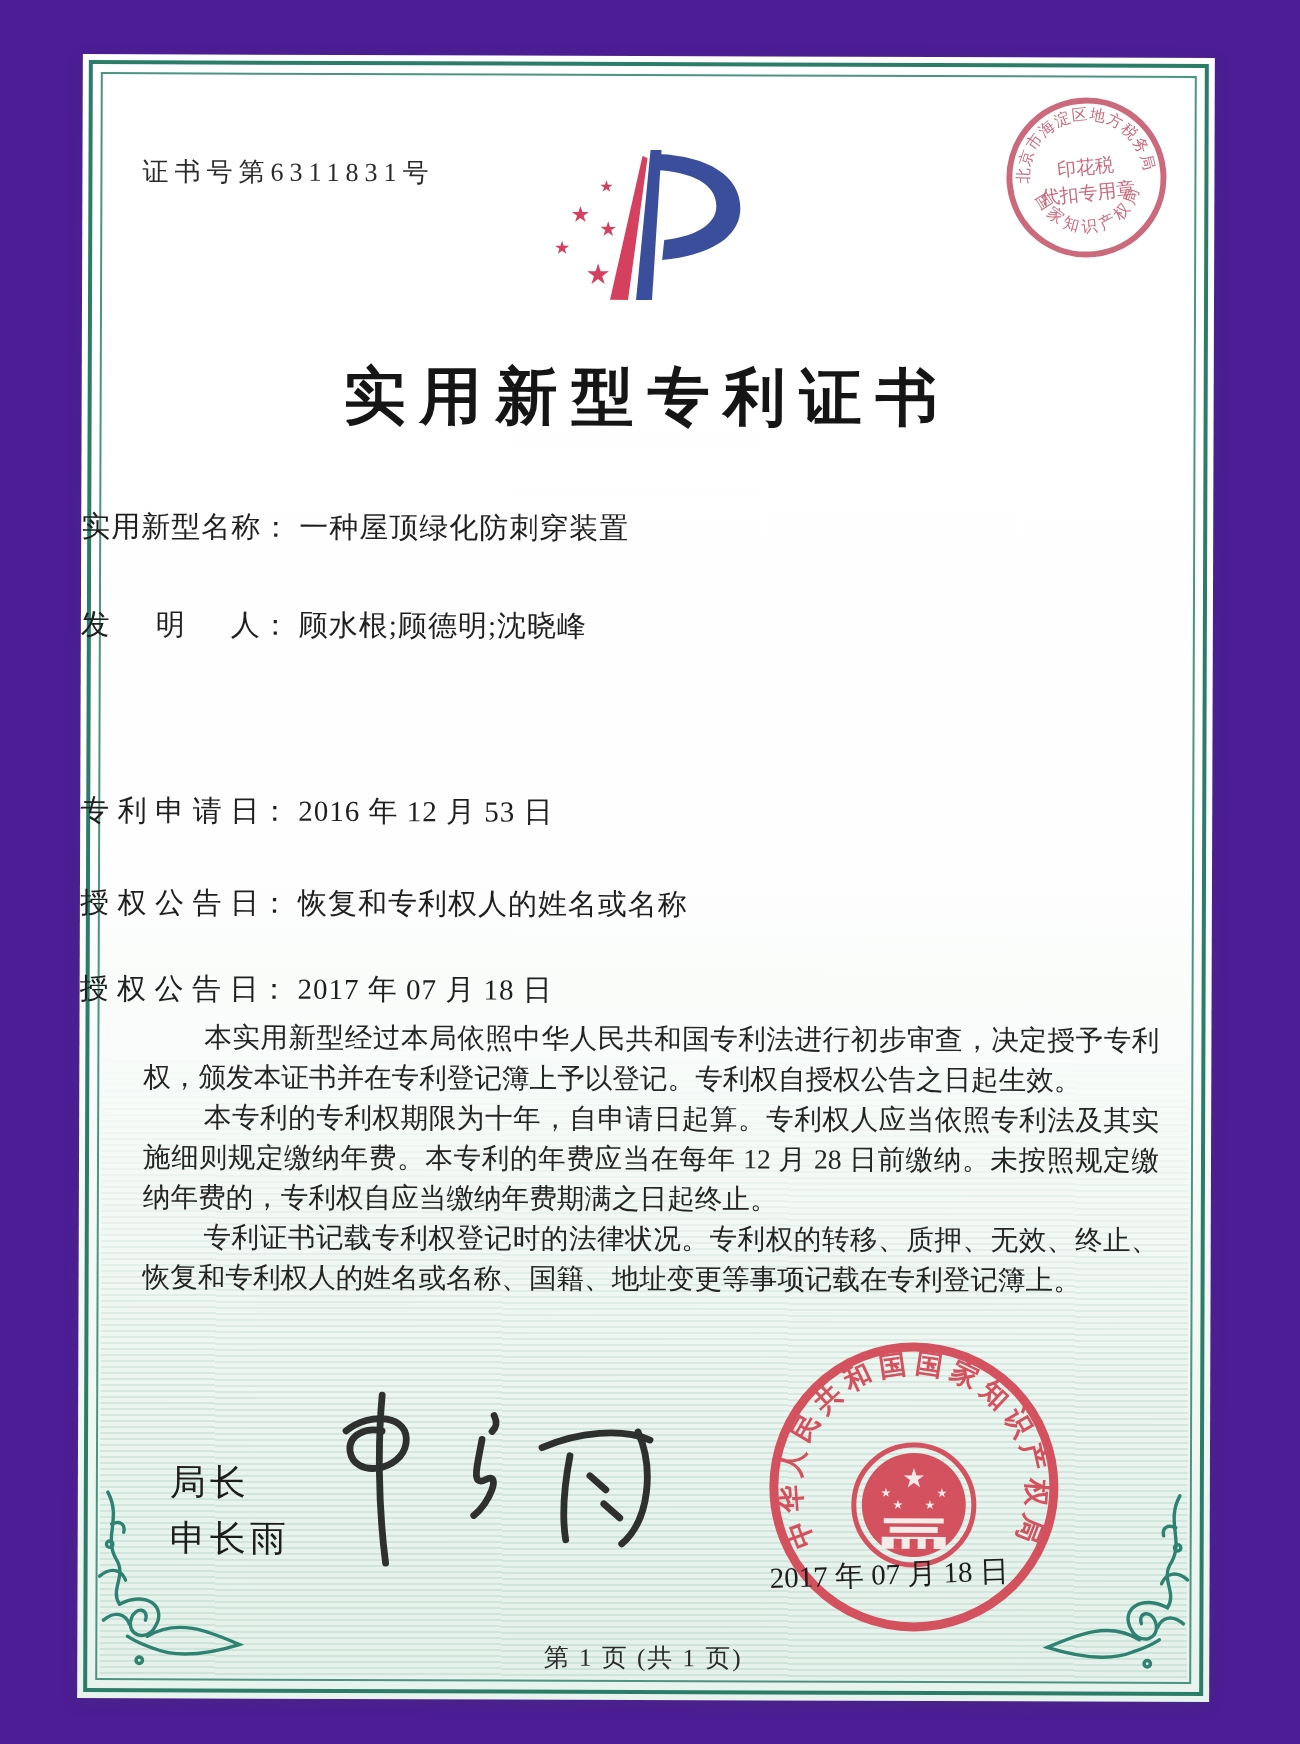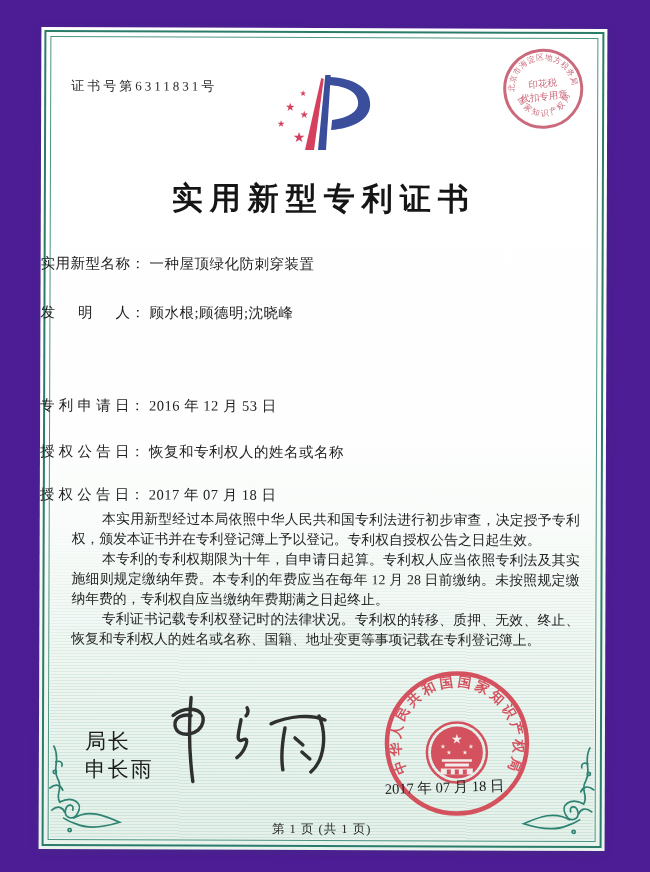--- a/index.html
+++ b/index.html
@@ -18,21 +18,21 @@
   .logo{position:absolute;left:233px;top:42px;width:102px;height:84px;}
   .title{position:absolute;left:0;top:150px;width:100%;text-align:center;
          font-size:31px;font-weight:700;letter-spacing:7px;color:#151515;}
   .field{position:absolute;left:0;white-space:nowrap;font-size:14.5px;color:#1f1f1f;letter-spacing:.5px;}
   .field-label{display:inline-block;width:90px;text-align:justify;text-align-last:justify;}
   .field-colon{display:inline-block;margin-right:4px;}
   .f0{top:227px;}.f1{top:276px;}.f2{top:324px;}.f3{top:369px;}.f4{top:415px;}.f5{top:458px;}
   .paras{position:absolute;left:32px;top:482px;width:508px;font-size:13.8px;line-height:20px;
          color:#242424;text-align:justify;}
   .paras p{margin:0;text-indent:2.2em;}
-  .signer{position:absolute;left:46px;top:700px;font-size:21px;letter-spacing:2px;color:#1d1d1d;line-height:28px;}
+  .signer{position:absolute;left:46px;top:700px;font-size:18px;letter-spacing:2px;color:#1d1d1d;line-height:28px;}
   .signature{position:absolute;left:100px;top:658px;width:210px;height:105px;}
   .office-seal{position:absolute;left:343px;top:640px;width:150px;height:150px;opacity:.92;}
   .seal-date{position:absolute;left:346px;top:749px;width:160px;font-size:14.5px;color:#1d1d1d;
              transform:rotate(-2deg);white-space:nowrap;}
   .tax-stamp{position:absolute;left:460px;top:18px;width:84px;height:84px;opacity:.88;transform:rotate(-6deg);}
   .footer{position:absolute;left:0;top:793px;width:100%;text-align:center;font-size:12.5px;
           letter-spacing:1px;color:#2a2a2a;}
   .flourish{position:absolute;width:100px;height:100px;pointer-events:none;}
   .flourish.bl{left:5px;bottom:5px;}
   .flourish.br{right:5px;bottom:5px;transform:scaleX(-1);}

